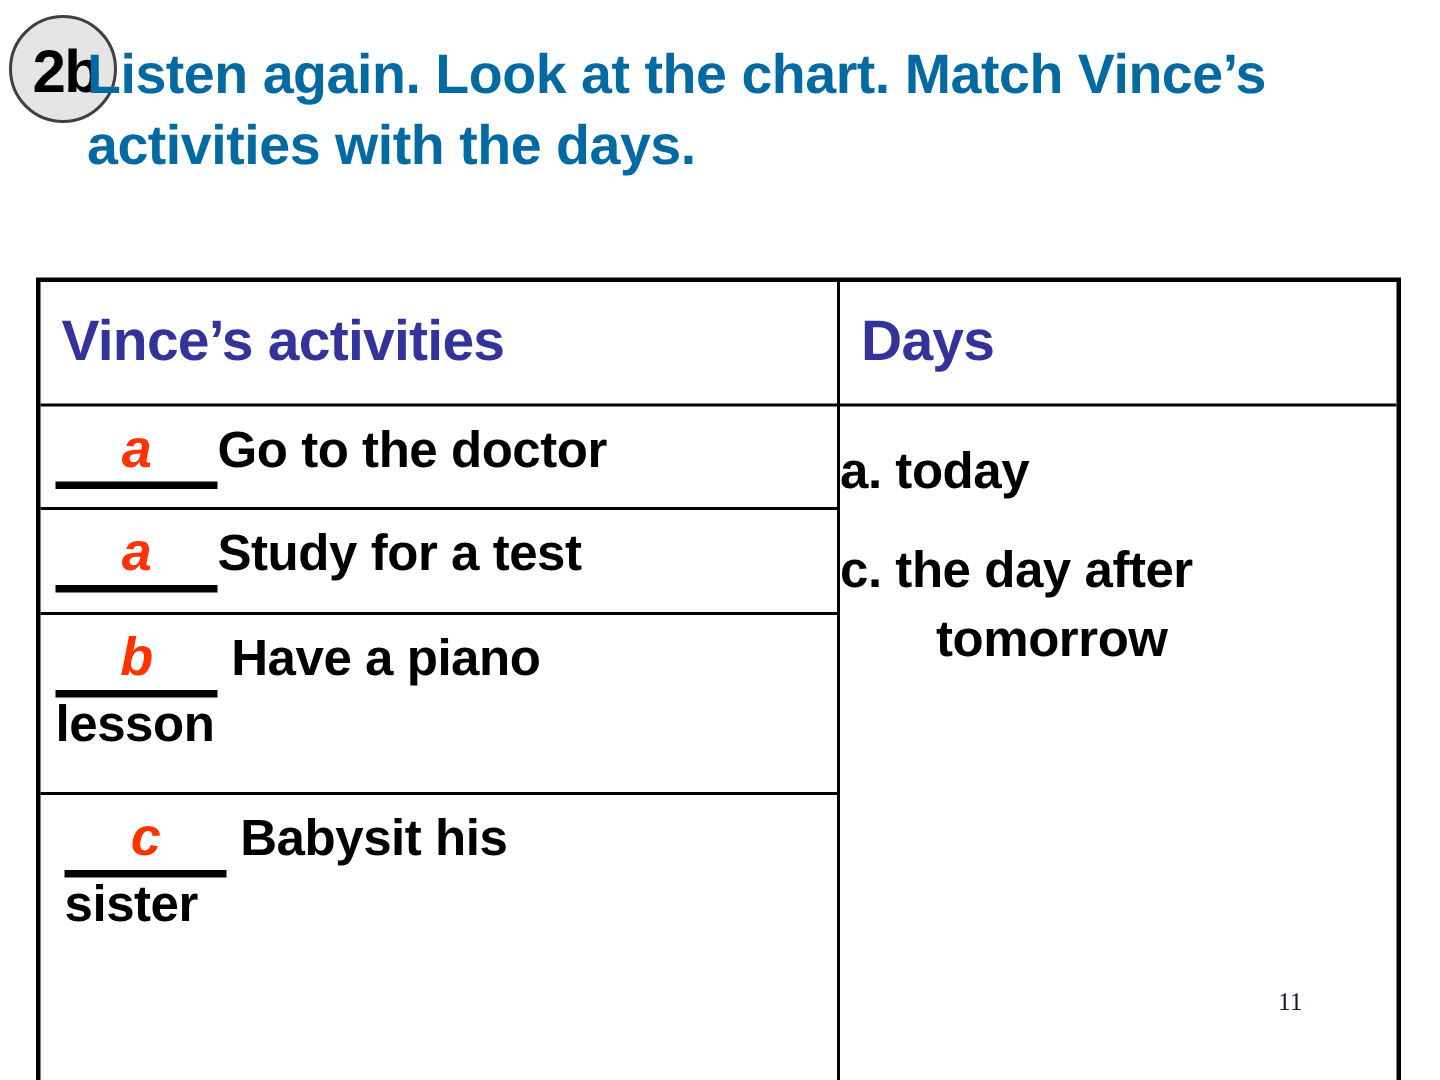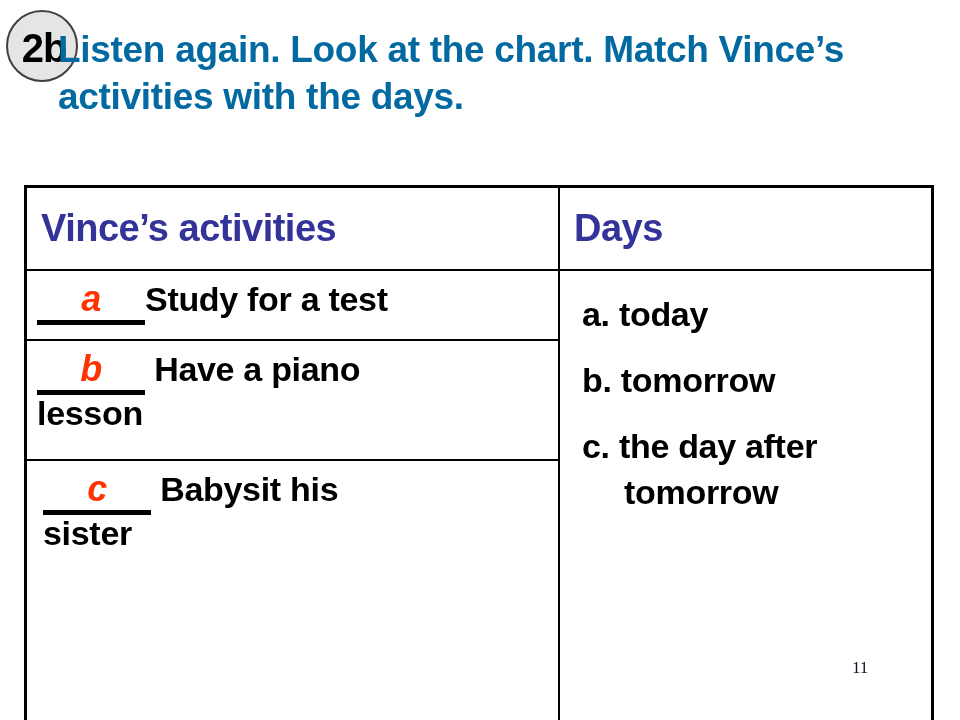--- a/index.html
+++ b/index.html
@@ -156,21 +156,20 @@
     font-size: 36px;
     font-style: italic;
     z-index: 2;
   }
 
   .day-item {
     font-size: 34px;
     font-weight: bold;
     line-height: 46px;
     letter-spacing: -0.3px;
-    padding-left: 22px;
     white-space: nowrap;
   }
   .day-item.i1 { padding-top: 20px; }
   .day-item.i2 { padding-top: 20px; }
   .day-item.i3 { padding-top: 20px; }
   .day-cont  { padding-left: 64px; white-space: nowrap; }
 
   
   #page-number {
     position: absolute;
@@ -196,20 +195,26 @@
 
   <div id="column-divider"></div>
 
   <div id="activities-col">
 
     <div class="hdr-cell">
       <span class="hdr-text">Vince’s activities</span>
     </div>
 
 
+    <div class="activity-row r2">
+      <span class="blank">
+        <span class="answer">a</span>
+        <span class="blank-line"></span>
+      </span><span class="activity-label">Go to the doctor</span>
+    </div>
 
     <div class="activity-row r3">
       <span class="blank">
         <span class="answer">a</span>
         <span class="blank-line"></span>
       </span><span class="activity-label">Study for a test</span>
     </div>
 
     <div class="activity-row r4">
       <span class="blank">
@@ -229,21 +234,20 @@
 
   </div>
 
   <div id="days-col">
 
     <div class="hdr-cell">
       <span class="hdr-text">Days</span>
     </div>
 
     <div class="day-item i1">a. today</div>
-    <div class="day-item i2">b. tomorrow</div>
     <div class="day-item i3">c. the day after</div>
     <div class="day-item day-cont">tomorrow</div>
 
   </div>
 
 </div>
 
 <div id="page-number">11</div>
 
 </body></html>

